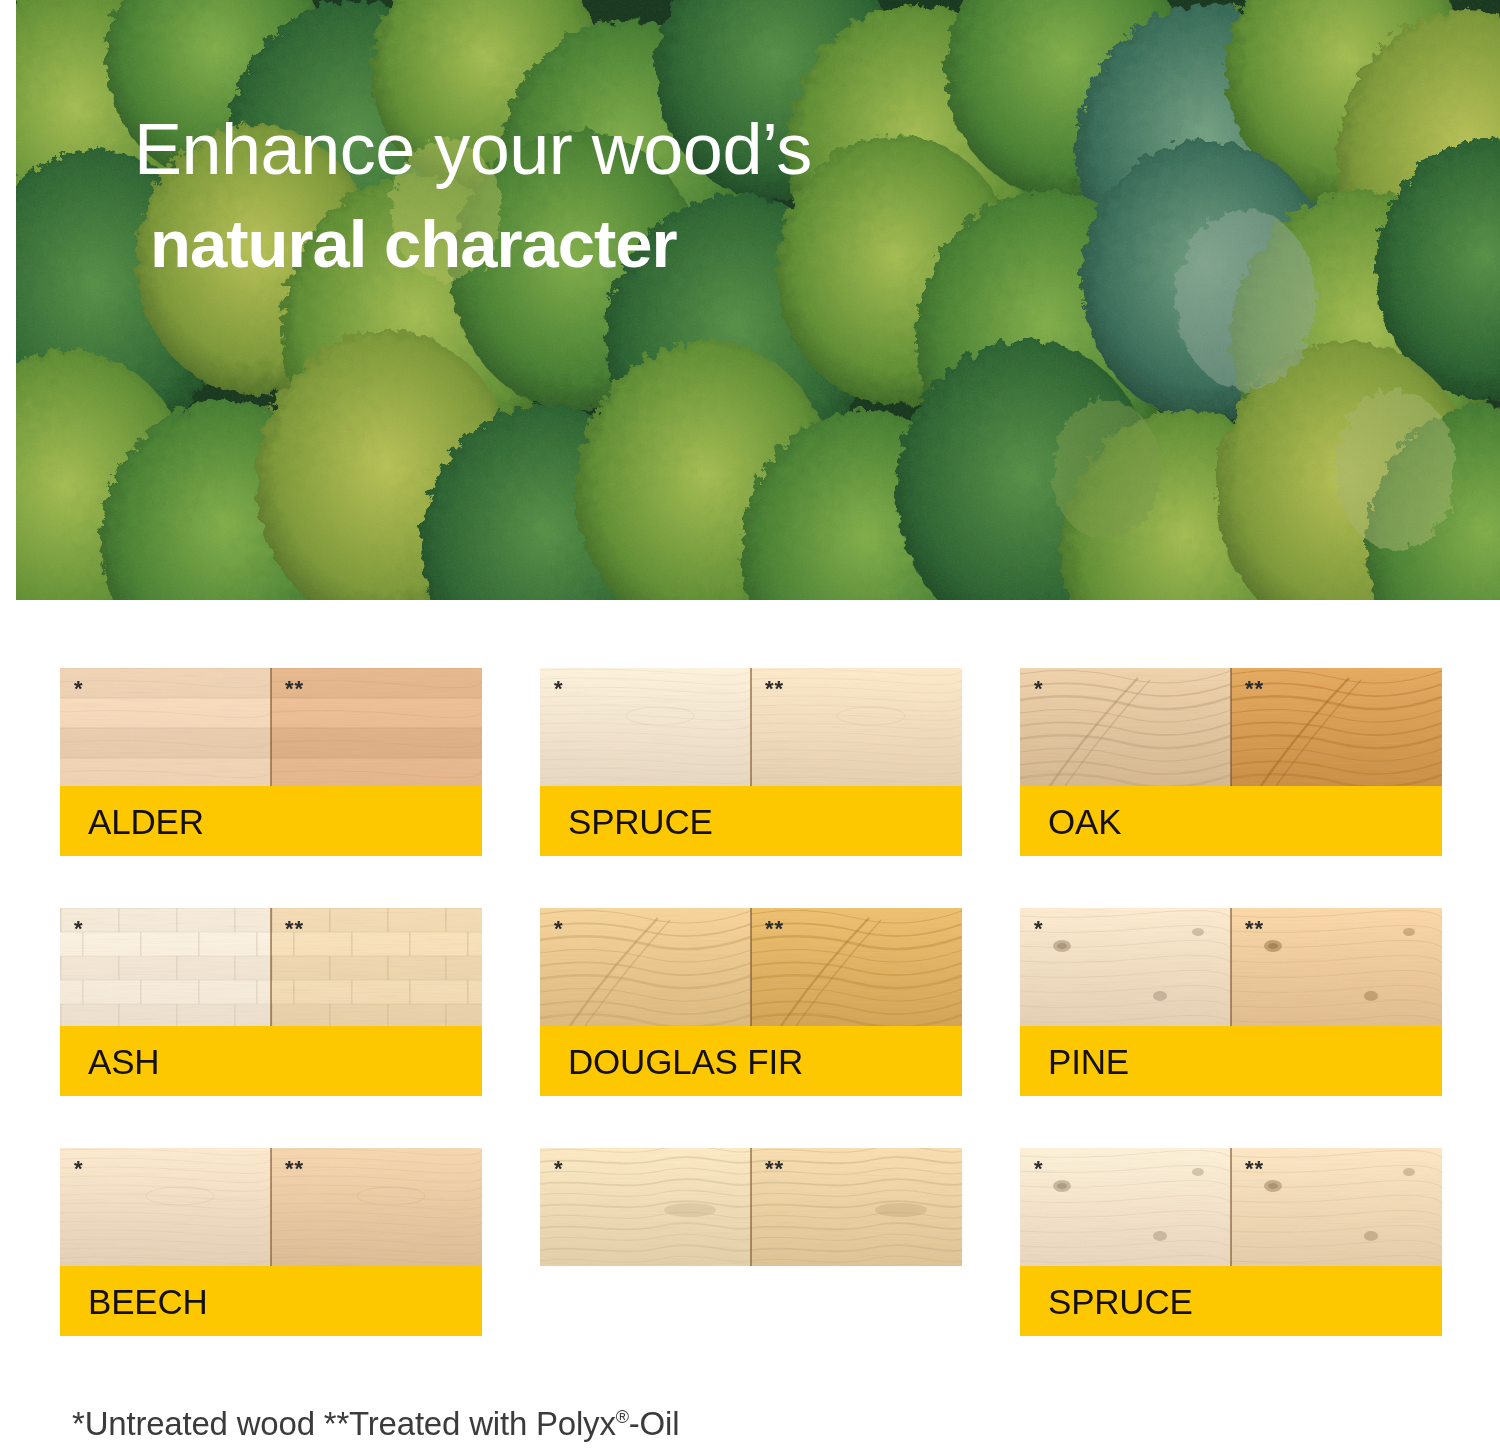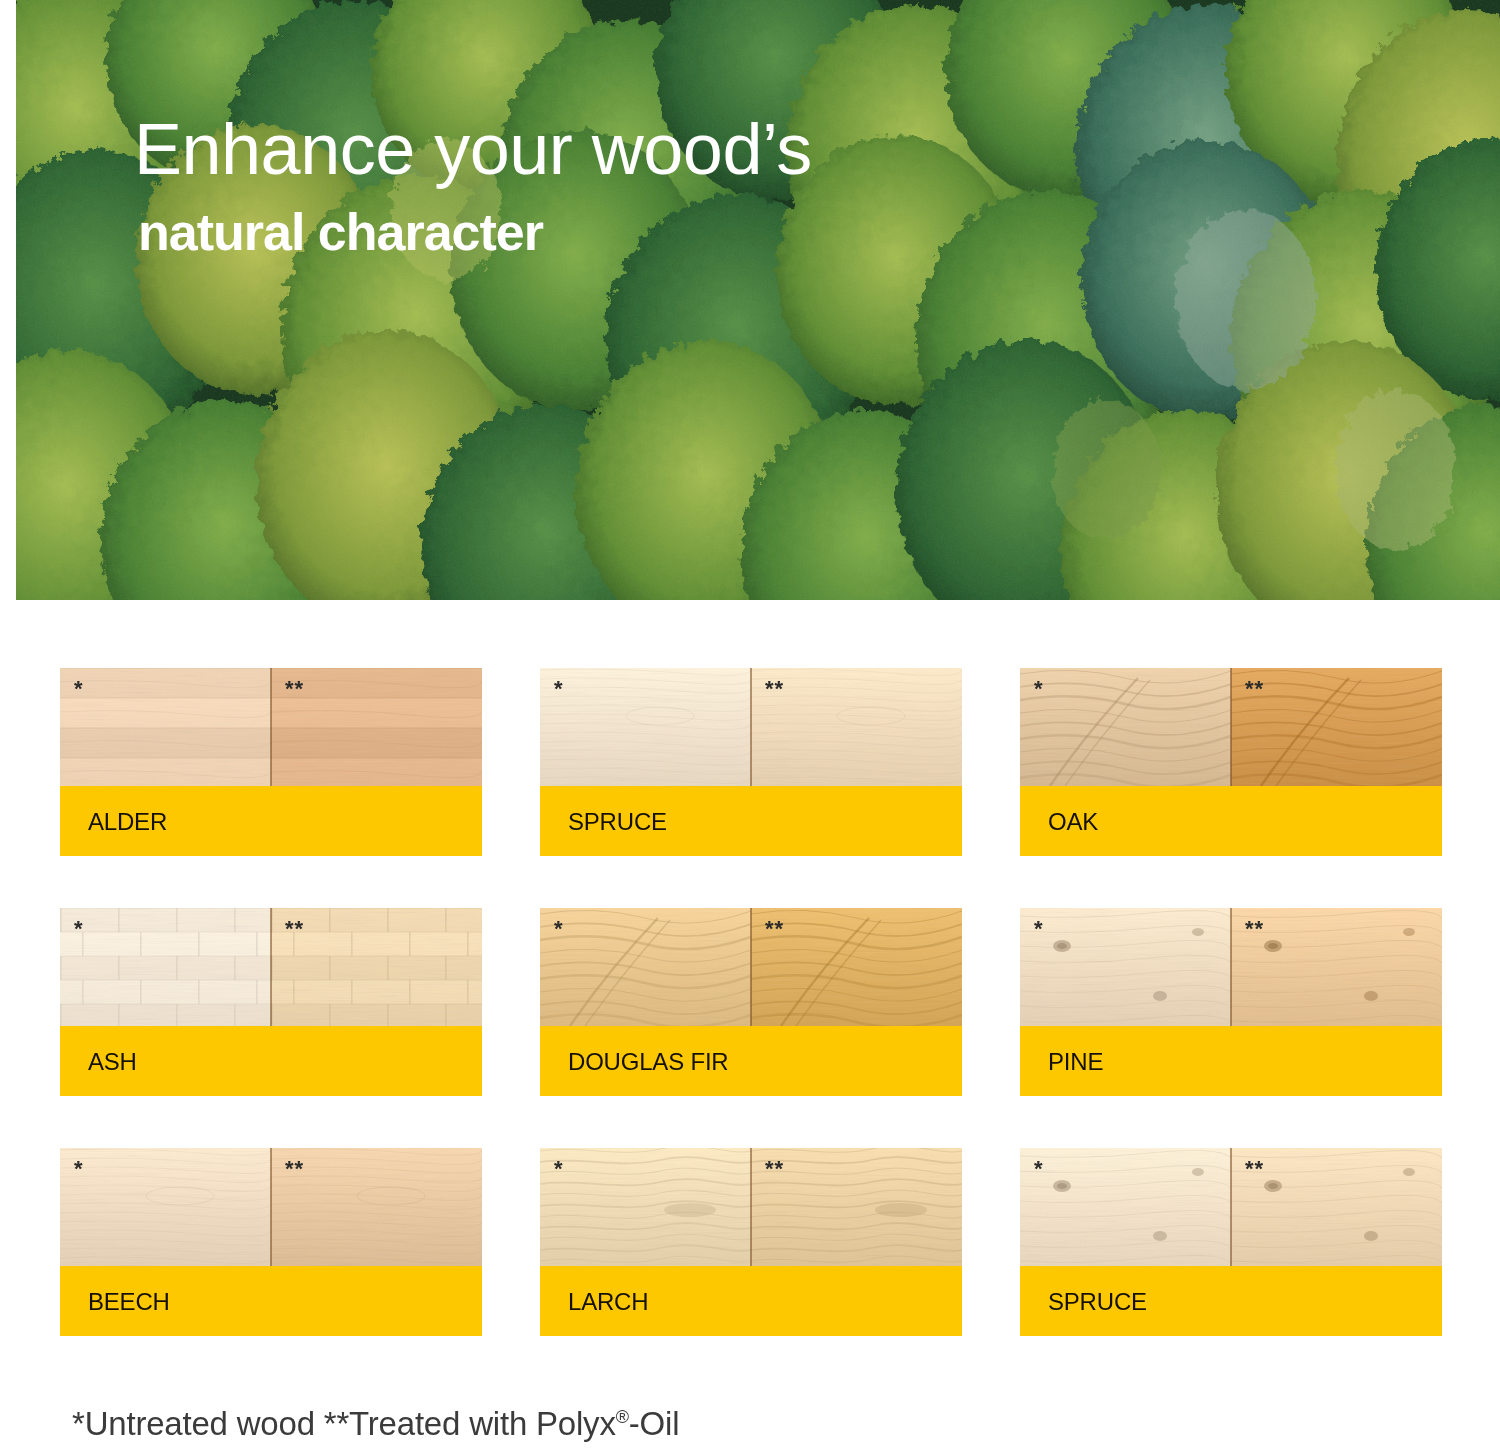--- a/index.html
+++ b/index.html
@@ -19,22 +19,22 @@
   .hero-canvas{position:absolute;inset:0;}
   .hero-copy{
     position:absolute;left:118px;top:110px;width:950px;
     z-index:5;
   }
   .hl1{
     font-size:72px;line-height:78px;color:#ffffff;font-weight:400;
     letter-spacing:-0.5px;margin:0;white-space:nowrap;
   }
   .hl2{
-    font-size:52px;line-height:80px;color:#ffffff;font-weight:700;
-    letter-spacing:-1px;margin:4px;white-space:nowrap;
+    font-size:67px;line-height:80px;color:#ffffff;font-weight:700;
+    letter-spacing:-1px;margin:16px;white-space:nowrap;
   }
   .sub{
     margin:22px 0 0 0;font-size:40px;line-height:47px;color:#ffffff;
     font-weight:400;letter-spacing:-0.3px;max-width:900px;
   }
 
   
   .grid{
     position:absolute;left:60px;top:668px;
     width:1382px;
@@ -58,21 +58,21 @@
     position:absolute;top:10px;left:14px;z-index:6;
     font-size:22px;line-height:22px;font-weight:700;color:#2b2b2b;
     font-family:"Liberation Sans",sans-serif;letter-spacing:1px;
   }
   .labelbar{
     position:absolute;left:0;top:118px;width:422px;height:70px;
     background:#fdc800;
   }
   .labeltxt{
     position:absolute;left:28px;top:50%;transform:translateY(-50%);
-    font-size:24px;line-height:35px;font-weight:400;color:#15110a;
+    font-size:35px;line-height:35px;font-weight:400;color:#15110a;
     letter-spacing:-0.2px;white-space:nowrap;
   }
 
   
   .footnote{
     position:absolute;left:72px;top:1398px;
     font-size:33px;line-height:38px;color:#3b3b3b;font-weight:400;
     letter-spacing:-0.2px;white-space:nowrap;
   }
   .footnote sup{font-size:18px;vertical-align:super;}
@@ -799,23 +799,20 @@
             <path d="M0 91 C 40 85, 80 98, 120 89 S 190 96, 211 91" stroke="#c9ae7e" stroke-width="0.9" fill="none" opacity="0.48"></path>
             <path d="M0 102 C 40 96, 80 109, 120 100 S 190 107, 211 102" stroke="#c9ae7e" stroke-width="1.7000000000000002" fill="none" opacity="0.48"></path>
             <path d="M0 113 C 40 107, 80 120, 120 111 S 190 118, 211 113" stroke="#c9ae7e" stroke-width="0.9" fill="none" opacity="0.48"></path>
             <ellipse cx="150" cy="62" rx="26" ry="7" fill="#b19666" opacity="0.30"></ellipse>
     <rect width="211" height="118" filter="url(#wg16)" opacity="0.55"></rect>
   </svg>
         <span class="ast">**</span>
       </div>
       <div class="seam"></div>
     </div>
-    <div class="labelbar">
-      <span class="labeltxt">LARCH</span>
-    </div>
     </div>
     <div class="card">
     <div class="sample">
       <div class="half">
         <svg class="tex" viewBox="0 0 211 118" preserveAspectRatio="none">
     <defs>
       <filter id="wg17">
         <feTurbulence type="fractalNoise" baseFrequency="0.02 0.9" numOctaves="4" seed="88"></feTurbulence>
         <feColorMatrix type="saturate" values="0"></feColorMatrix>
         <feComponentTransfer>

